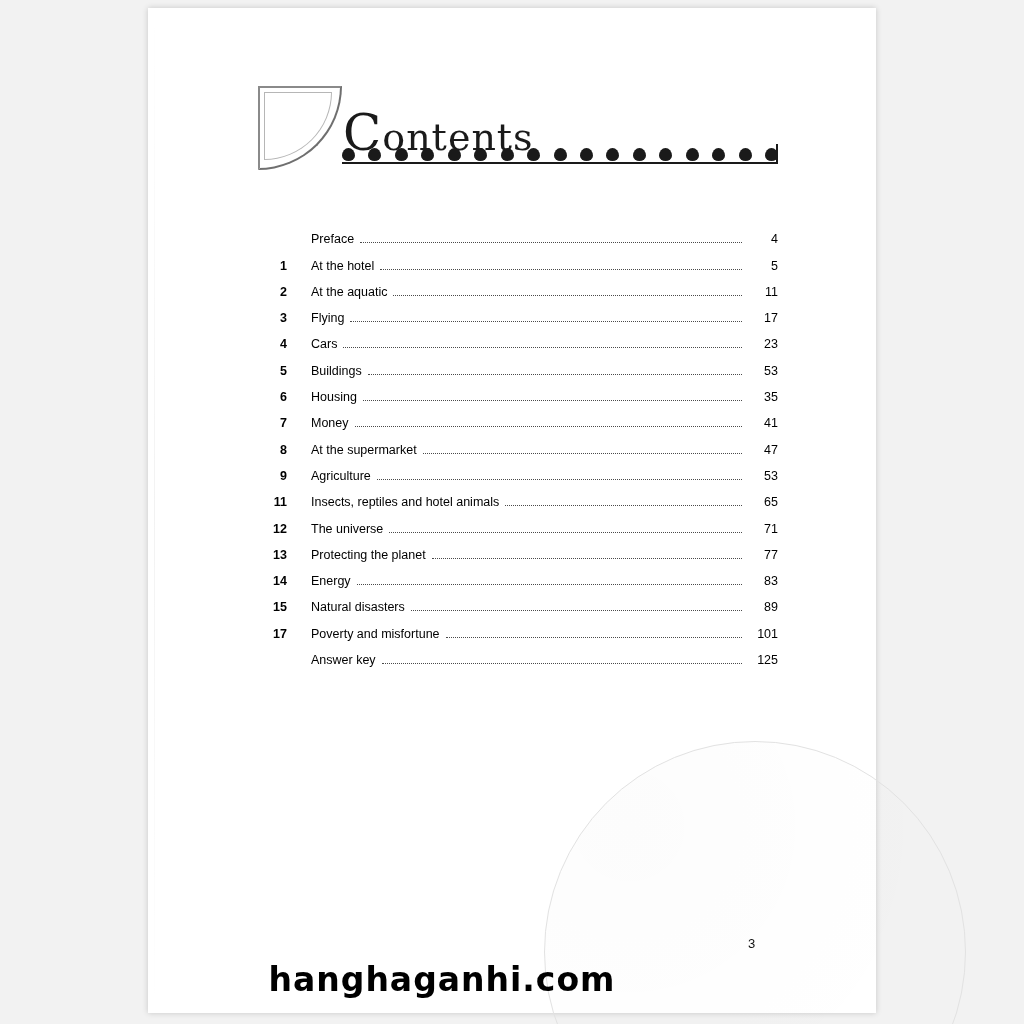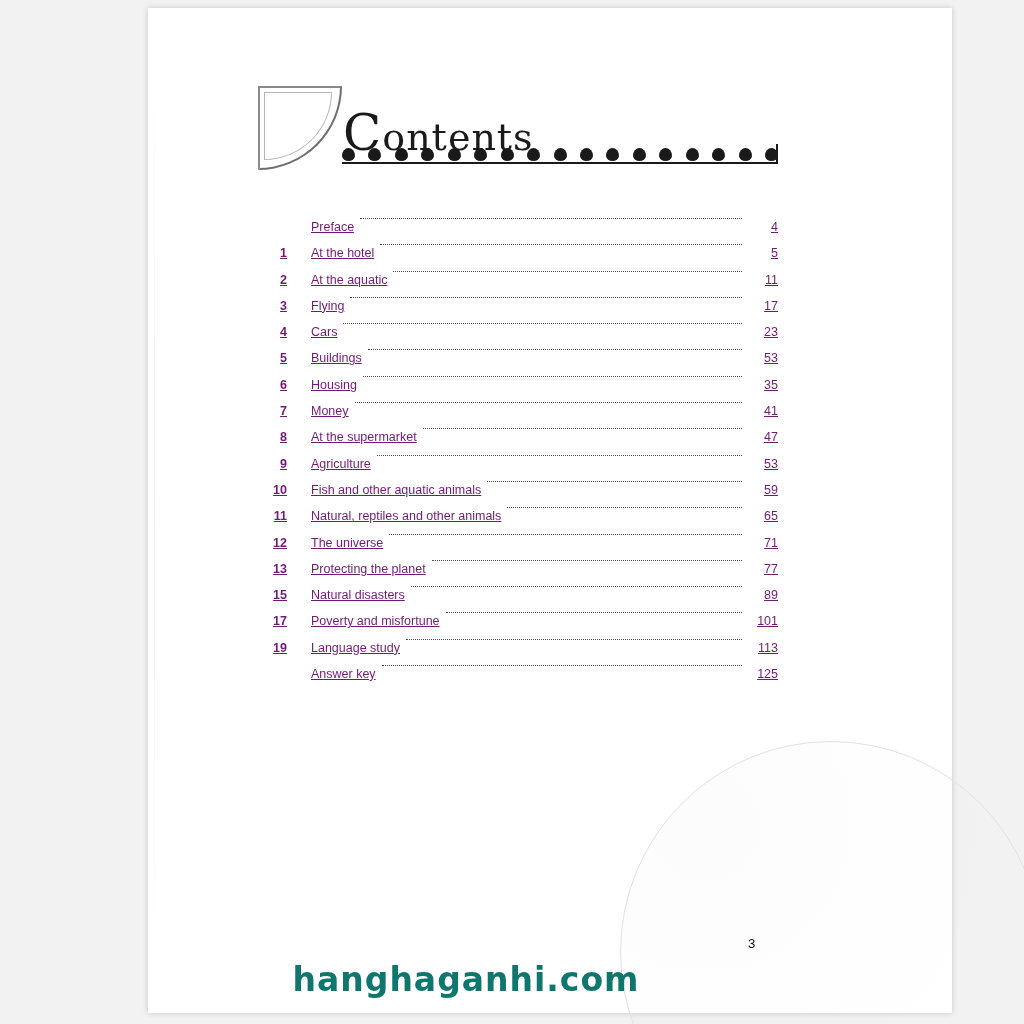--- a/index.html
+++ b/index.html
@@ -16,39 +16,38 @@
   }
 
   
   .watermark {
     position: absolute;
     left: 0;
     width: 884px;
     text-align: center;
     font-family: "DejaVu Sans", sans-serif;
     font-weight: bold;
-    color: #0f766e;
+    color: #000000;
     letter-spacing: 1px;
-    padding-left: 24px;
   }
   .watermark-top {
     top: 38px;
     font-size: 29px;
   }
   .watermark-bottom {
     top: 960px;
     font-size: 33px;
   }
 
   
   .page {
     position: absolute;
     left: 148px;
     top: 8px;
-    width: 804px;
+    width: 728px;
     height: 1005px;
     background: #ffffff;
     box-shadow: 0 0 6px rgba(0,0,0,0.18);
   }
 
   
   .scan-curve {
     position: absolute;
     right: -90px;
     bottom: -150px;
@@ -149,25 +148,24 @@
 
   
   .toc {
     position: absolute;
     left: 105px;
     top: 212px;
     width: 525px;
   }
   .toc-row {
     display: flex;
-    align-items: flex-start;
+    align-items: flex-end;
     height: 26.3px;
     font-size: 12.5px;
-    color: #701a75;
-    text-decoration: underline;
+    color: #000000;
   }
   .toc-num {
     width: 34px;
     text-align: right;
     font-weight: bold;
     font-size: 12.5px;
   }
   .toc-label {
     padding-left: 24px;
     white-space: nowrap;
@@ -289,62 +287,56 @@
         <span class="toc-dots"></span>
         <span class="toc-page">47</span>
       </div>
       <div class="toc-row">
         <span class="toc-num">9</span>
         <span class="toc-label">Agriculture</span>
         <span class="toc-dots"></span>
         <span class="toc-page">53</span>
       </div>
       <div class="toc-row">
-        <span class="toc-num">10</span>
-        <span class="toc-label">Fish and other aquatic animals</span>
-        <span class="toc-dots"></span>
-        <span class="toc-page">59</span>
-      </div>
-      <div class="toc-row">
         <span class="toc-num">11</span>
-        <span class="toc-label">Natural, reptiles and other animals</span>
+        <span class="toc-label">Insects, reptiles and hotel animals</span>
         <span class="toc-dots"></span>
         <span class="toc-page">65</span>
       </div>
       <div class="toc-row">
         <span class="toc-num">12</span>
         <span class="toc-label">The universe</span>
         <span class="toc-dots"></span>
         <span class="toc-page">71</span>
       </div>
       <div class="toc-row">
         <span class="toc-num">13</span>
         <span class="toc-label">Protecting the planet</span>
         <span class="toc-dots"></span>
         <span class="toc-page">77</span>
       </div>
       <div class="toc-row">
+        <span class="toc-num">14</span>
+        <span class="toc-label">Energy</span>
+        <span class="toc-dots"></span>
+        <span class="toc-page">83</span>
+      </div>
+      <div class="toc-row">
         <span class="toc-num">15</span>
         <span class="toc-label">Natural disasters</span>
         <span class="toc-dots"></span>
         <span class="toc-page">89</span>
       </div>
       <div class="toc-row">
         <span class="toc-num">17</span>
         <span class="toc-label">Poverty and misfortune</span>
         <span class="toc-dots"></span>
         <span class="toc-page">101</span>
       </div>
       <div class="toc-row">
-        <span class="toc-num">19</span>
-        <span class="toc-label">Language study</span>
-        <span class="toc-dots"></span>
-        <span class="toc-page">113</span>
-      </div>
-      <div class="toc-row">
         <span class="toc-num"></span>
         <span class="toc-label">Answer key</span>
         <span class="toc-dots"></span>
         <span class="toc-page">125</span>
       </div>
     </div>
 
   <div class="folio">3</div>
 </div>
 

